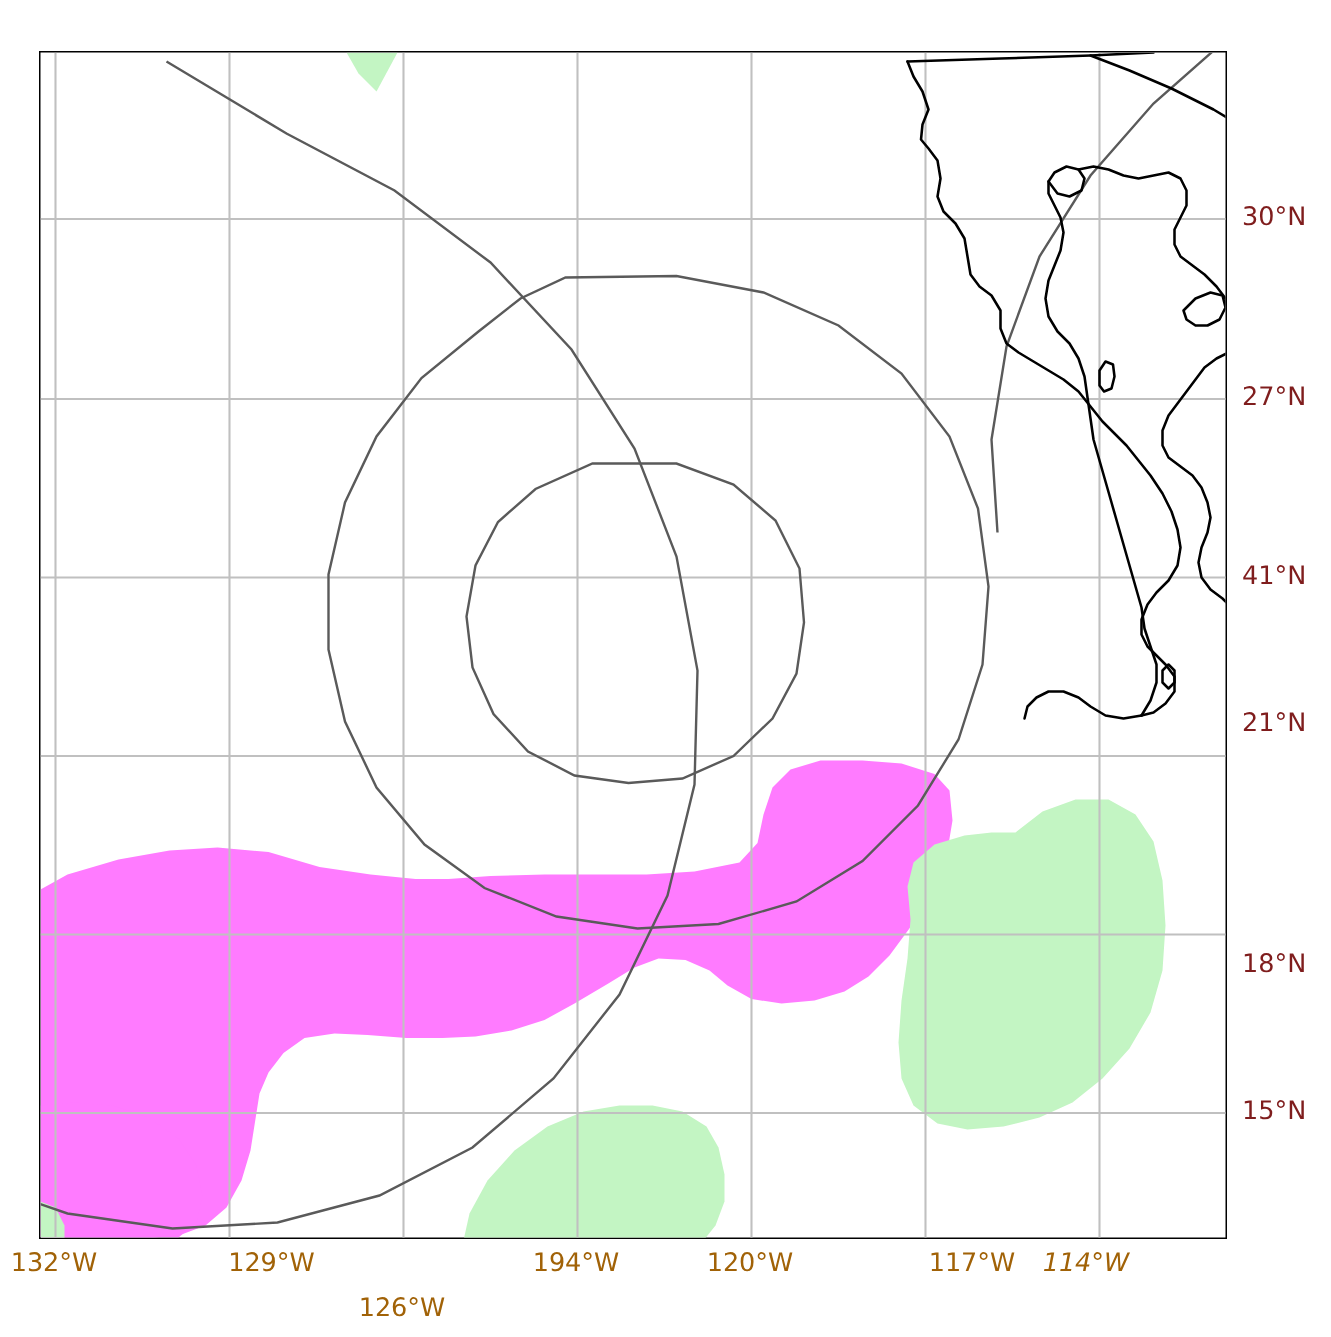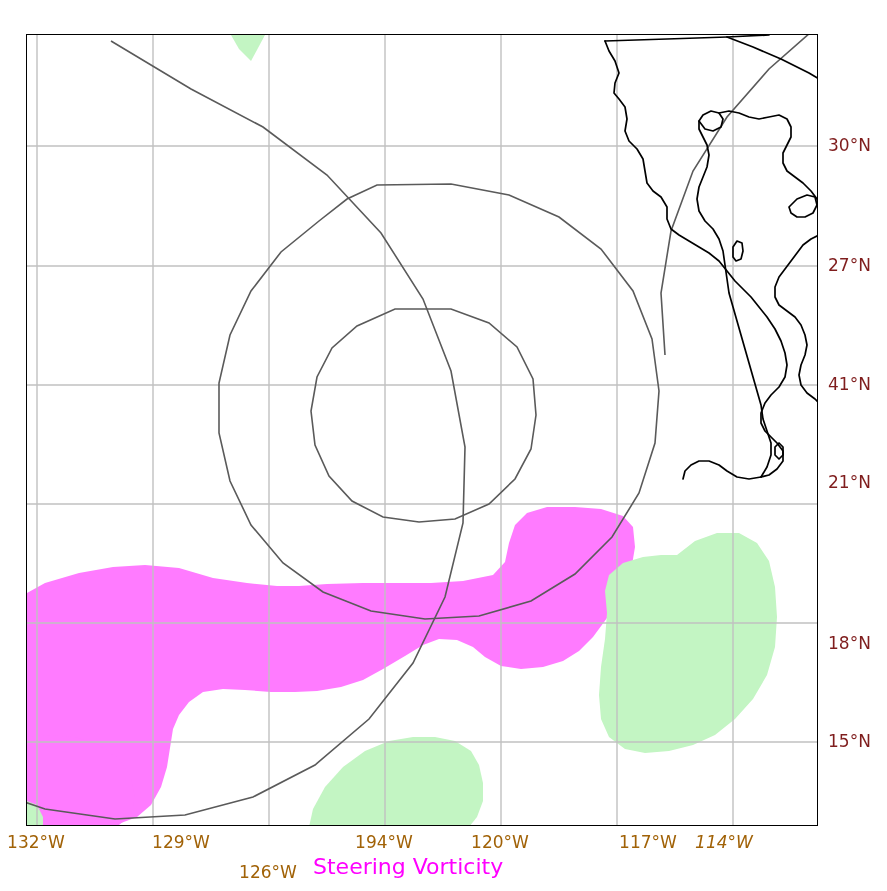--- a/index.html
+++ b/index.html
@@ -211,15 +211,14 @@
   <div class="xtick-label" style="left:616px;margin-left:32px;">117°W</div>
   <div class="xtick-label" style="left:724px;font-style:italic;">114°W</div>
 
   <div class="ytick-label" style="top:145px;">30°N</div>
   <div class="ytick-label" style="top:265px;">27°N</div>
   <div class="ytick-label" style="top:384px;">41°N</div>
   <div class="ytick-label" style="top:482px;">21°N</div>
   <div class="ytick-label" style="top:622px;margin-top:21px;">18°N</div>
   <div class="ytick-label" style="top:741px;">15°N</div>
 
-  <div class="legend-entry" id="legend-steering-vorticity">Steering Vorticity</div>
 
 </div>
 
 </body></html>

